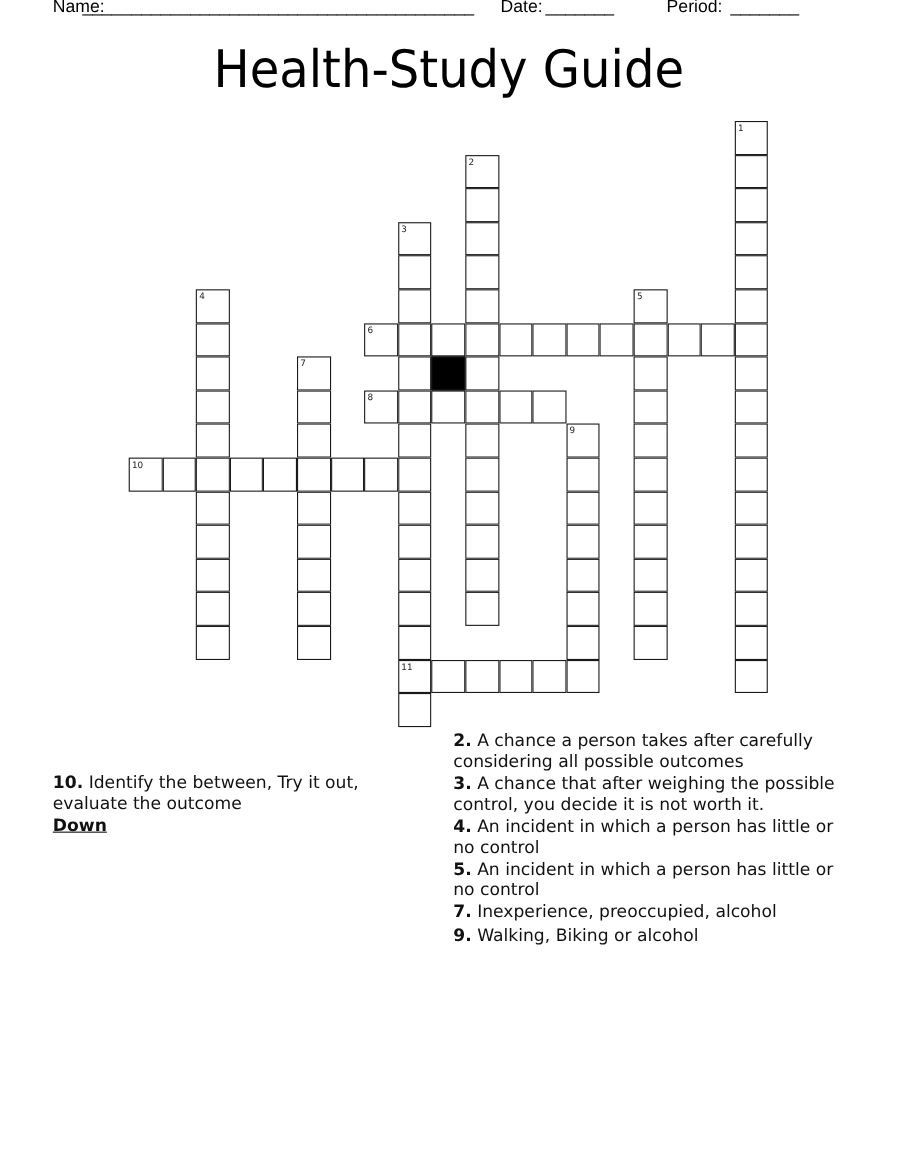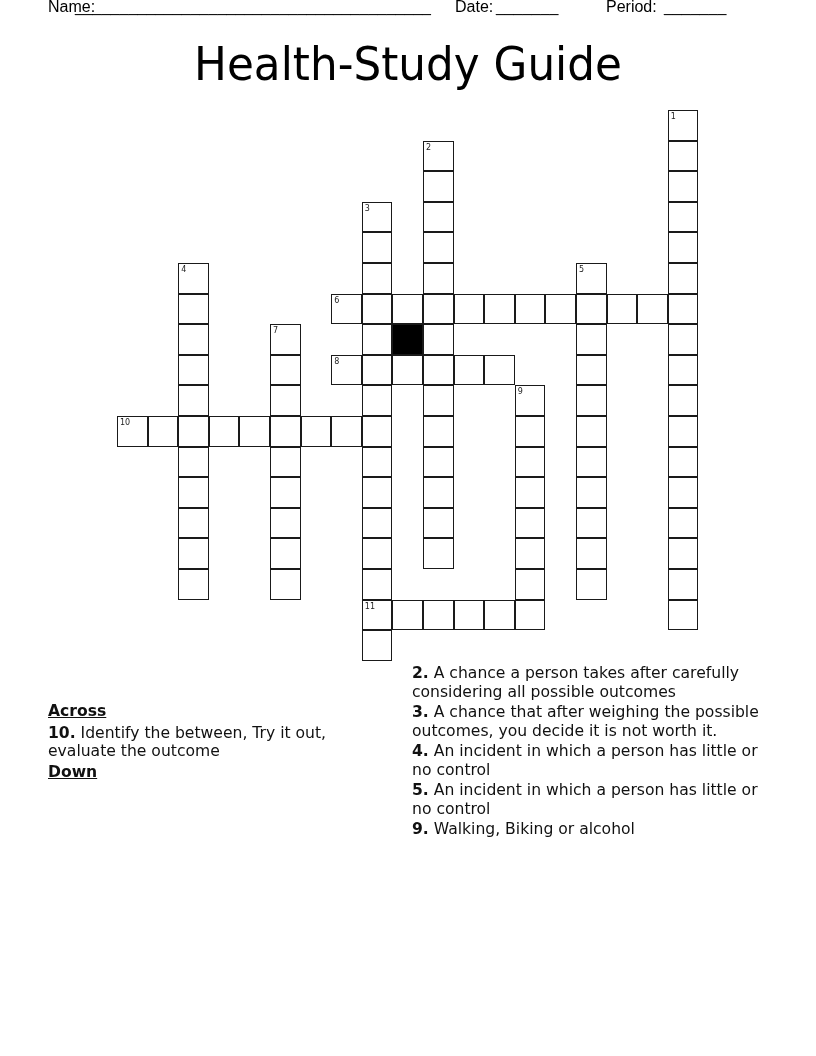--- a/index.html
+++ b/index.html
@@ -175,24 +175,24 @@
     <div class="cell" style="left: 300.6px; top: 416px;"></div>
     <div class="cell" style="left: 331.2px; top: 416px;"></div>
     <div class="cell" style="left: 392.4px; top: 599.6px;"></div>
     <div class="cell" style="left: 423px; top: 599.6px;"></div>
     <div class="cell" style="left: 453.6px; top: 599.6px;"></div>
     <div class="cell" style="left: 484.2px; top: 599.6px;"></div>
     <div class="cell black" style="left: 392.4px; top: 324.2px;"></div>
   </div>
 
 <div class="clues left">
-  <div class="heading">Across</div>
   <div class="clue"><b>10.</b> <span>Identify the between, Try it out, evaluate the outcome</span></div>
   <div class="heading">Down</div>
 </div>
 
 <div class="clues right">
   <div class="clue"><b>2.</b> <span>A chance a person takes after carefully considering all possible outcomes</span></div>
-  <div class="clue"><b>3.</b> <span>A chance that after weighing the possible outcomes, you decide it is not worth it.</span></div>
+  <div class="clue"><b>3.</b> <span>A chance that after weighing the possible control, you decide it is not worth it.</span></div>
   <div class="clue"><b>4.</b> <span>An incident in which a person has little or no control</span></div>
   <div class="clue"><b>5.</b> <span>An incident in which a person has little or no control</span></div>
+  <div class="clue"><b>7.</b> <span>Inexperience, preoccupied, alcohol</span></div>
   <div class="clue"><b>9.</b> <span>Walking, Biking or alcohol</span></div>
 </div>
 
 </body></html>

